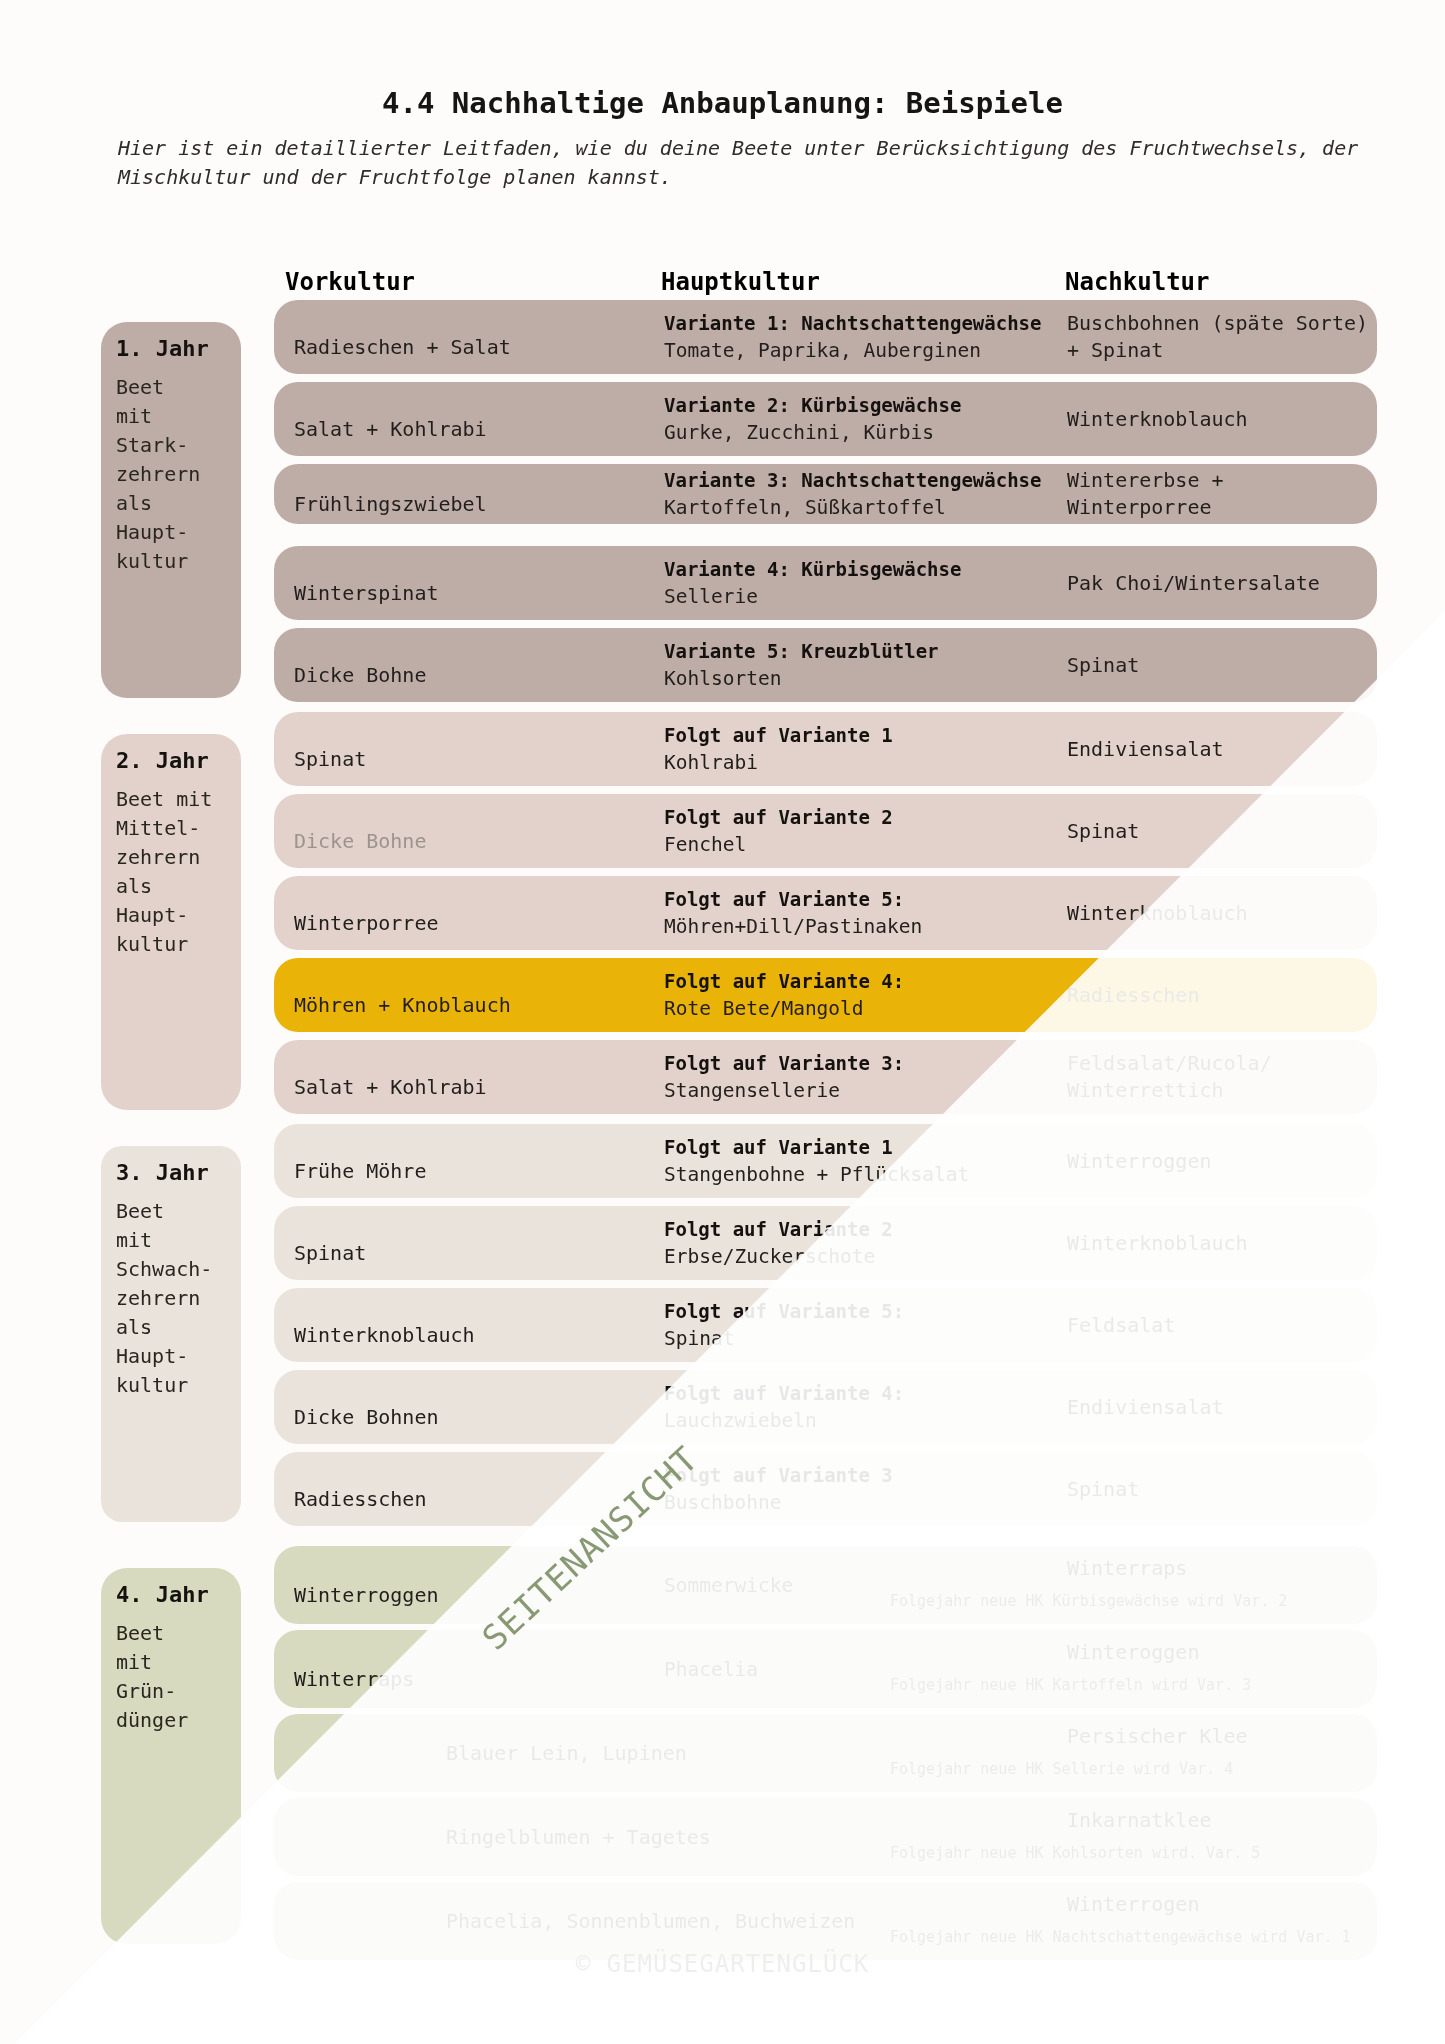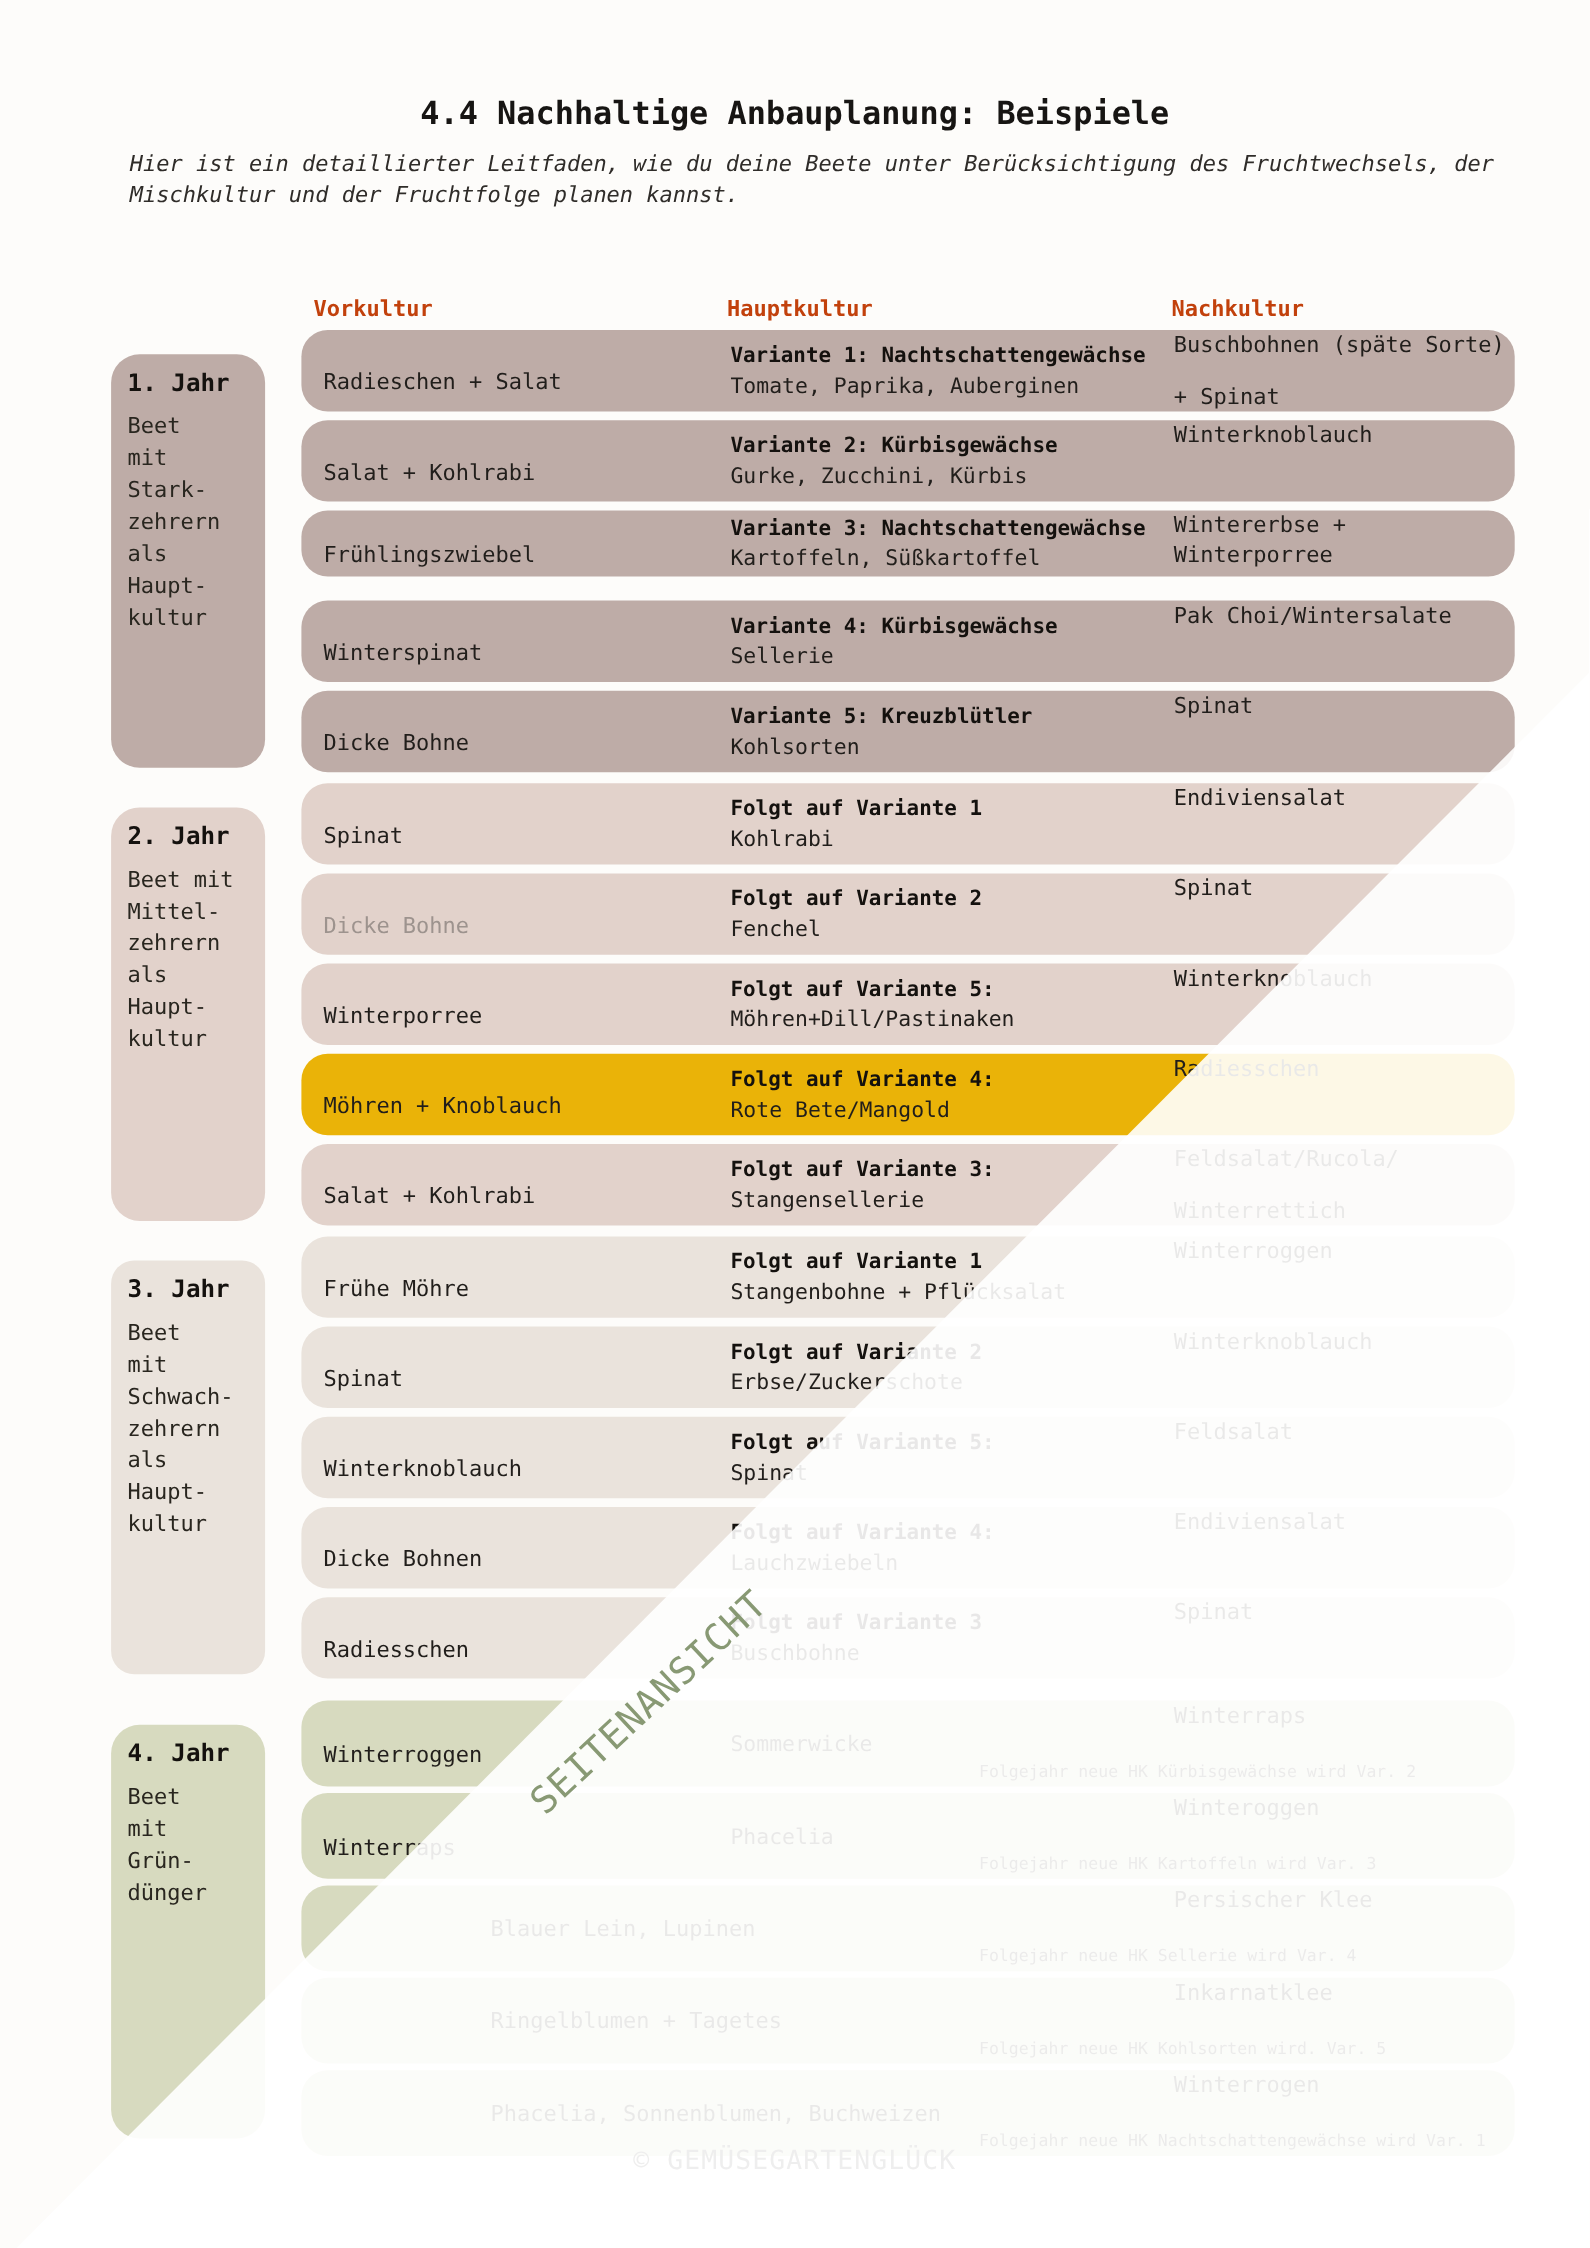--- a/index.html
+++ b/index.html
@@ -11,39 +11,39 @@
   }
   .doc-title {
     position:absolute; left:0; top:86px; width:100%;
     text-align:center; font-size:29px; font-weight:bold; color:#171513;
   }
   .intro {
     position:absolute; left:118px; top:134px; width:1290px;
     font-size:20px; font-style:italic; line-height:29px; color:#2f2c29;
   }
   .col-header {
-    position:absolute; top:268px; font-size:20px; font-weight:bold; color:#c2410c;
+    position:absolute; top:268px; font-size:24px; font-weight:bold; color:#000000;
     white-space:nowrap;
   }
   .year-panel {
     position:absolute; left:101px; width:140px; height:376px;
     border-radius:26px; padding:14px 18px 0 15px;
   }
   .yr-title { font-size:22px; font-weight:bold; margin-bottom:12px; color:#14110e; white-space:nowrap; }
   .yr-line  { font-size:20px; line-height:29px; color:#29261f; white-space:nowrap; }
   .row-box {
     position:absolute; left:274px; width:1103px; border-radius:24px;
   }
   .cell {
     position:absolute; top:0; bottom:0;
     display:flex; flex-direction:column; justify-content:center;
   }
   .cell-pre   { left:20px;  width:360px; font-size:20px;margin-top:19px; }
   .cell-main  { left:390px; width:400px; }
-  .cell-post  { left:793px; width:310px; font-size:20px; line-height:27px;justify-content:space-between; }
+  .cell-post  { left:793px; width:310px; font-size:20px; line-height:27px; }
   .main-bold  { font-size:19px; font-weight:bold; line-height:27px; color:#14110e; white-space:nowrap; }
   .main-sub   { font-size:19.5px; line-height:27px; white-space:nowrap; }
   .muted      { color:#9d938e; }
   .merged-cell {
     position:absolute; left:172px; top:0; bottom:0;
     display:flex; align-items:center; font-size:20px; white-space:nowrap;
   }
   .post-note {
     font-size:15px; margin-left:-177px; margin-top:6px;
     white-space:nowrap; color:#3a3733;

